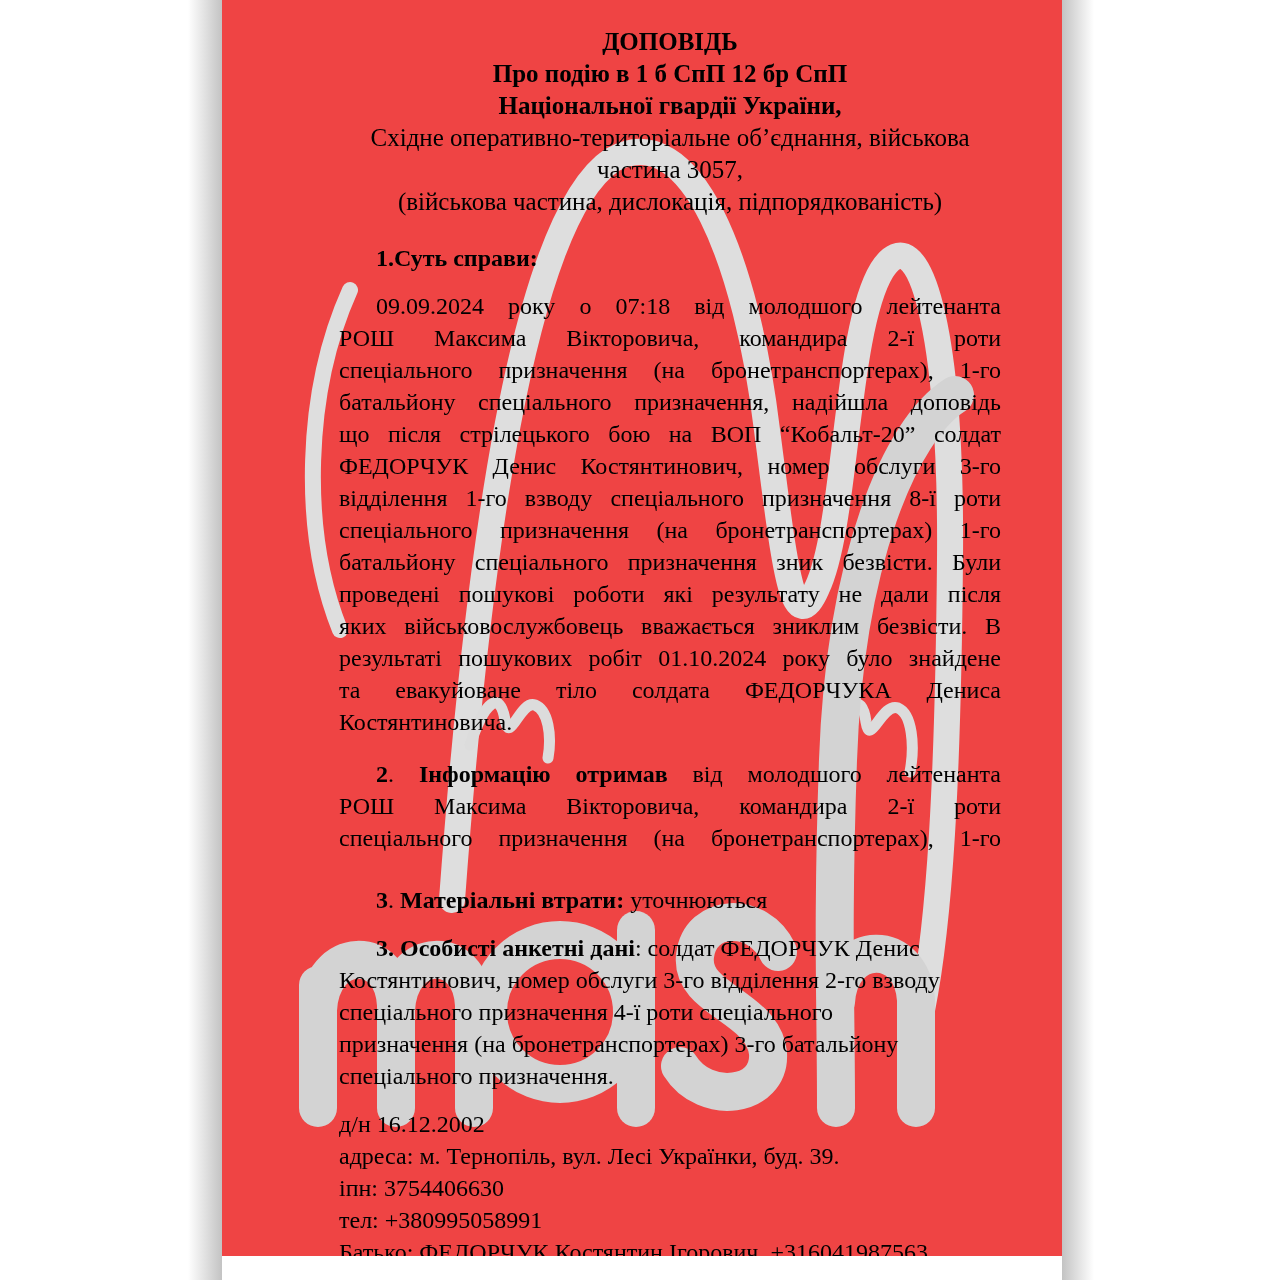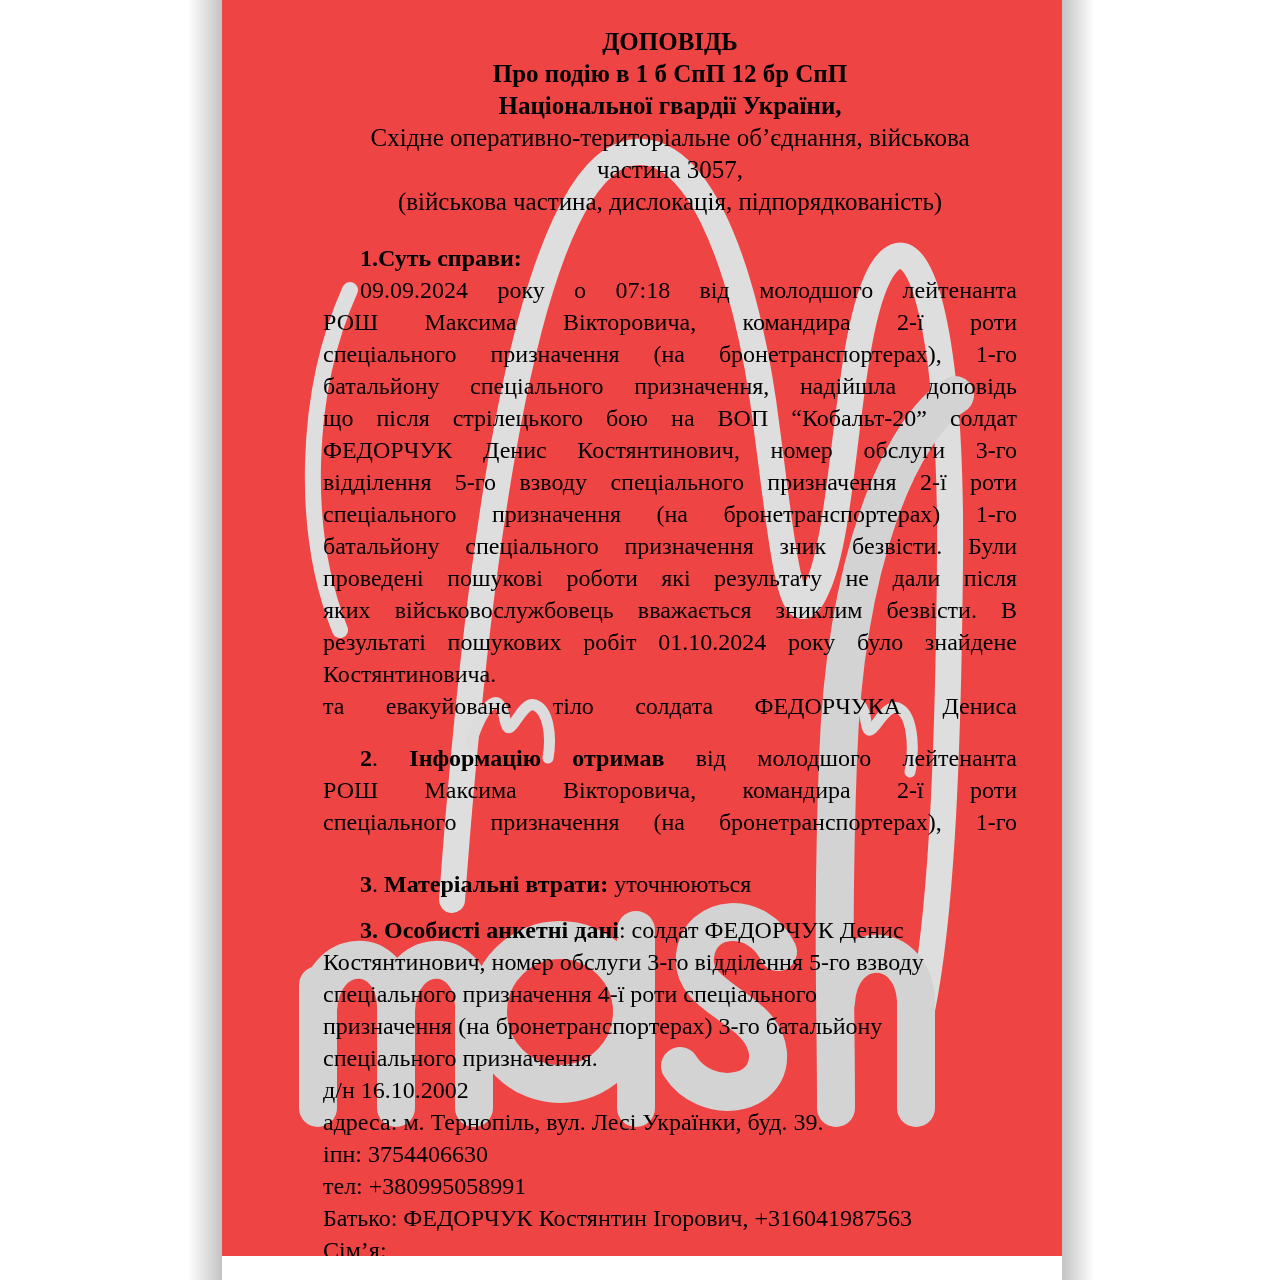--- a/index.html
+++ b/index.html
@@ -37,21 +37,21 @@
   }
   .title-line{
     height:32px;line-height:32px;
     text-align:center;
     font-size:25px;
     white-space:nowrap;
   }
   .title-line.b{font-weight:700;}
   .title-line.u{text-underline-offset:4px;text-decoration-thickness:2px;}
 
-  .block{margin:0;}
+  .block{margin:16px;}
   [data-block="section-1-heading"]{margin-top:24px;}
   [data-block="section-2-info-received"]{margin-top:20px;}
   [data-block="section-3-material-losses"]{margin-top:30px;}
   [data-block="section-4-personal-data"]{margin-top:14px;}
 
   .line{
     height:32px;line-height:32px;
     text-align:left;
   }
   .line.just{text-align:justify;text-align-last:justify;}
@@ -97,46 +97,46 @@
           <div class="block" data-block="section-1-heading">
             <div class="line ind"><span class="bold">1.Суть справи:</span></div>
           </div>
           <div class="block" data-block="section-1-body">
             <div class="line just ind"><span>09.09.2024 року о 07:18 від молодшого лейтенанта</span></div>
             <div class="line just"><span>РОШ Максима Вікторовича, командира 2-ї роти</span></div>
             <div class="line just"><span>спеціального призначення (на бронетранспортерах), 1-го</span></div>
             <div class="line just"><span>батальйону спеціального призначення, надійшла доповідь</span></div>
             <div class="line just"><span>що після стрілецького бою на ВОП “Кобальт-20” солдат</span></div>
             <div class="line just"><span>ФЕДОРЧУК Денис Костянтинович, номер обслуги 3-го</span></div>
-            <div class="line just"><span>відділення 5-го взводу спеціального призначення 2-ї роти</span></div>
+            <div class="line just"><span>відділення 1-го взводу спеціального призначення 8-ї роти</span></div>
             <div class="line just"><span>спеціального призначення (на бронетранспортерах) 1-го</span></div>
             <div class="line just"><span>батальйону спеціального призначення зник безвісти. Були</span></div>
             <div class="line just"><span>проведені пошукові роботи які результату не дали після</span></div>
             <div class="line just"><span>яких військовослужбовець вважається зниклим безвісти. В</span></div>
             <div class="line just"><span>результаті пошукових робіт 01.10.2024 року було знайдене</span></div>
+            <div class="line just"><span>та евакуйоване тіло солдата ФЕДОРЧУКА Дениса</span></div>
             <div class="line"><span>Костянтиновича.</span></div>
-            <div class="line just"><span>та евакуйоване тіло солдата ФЕДОРЧУКА Дениса</span></div>
           </div>
           <div class="block" data-block="section-2-info-received">
             <div class="line just ind"><span class="bold">2</span><span>. </span><span class="bold">Інформацію отримав</span><span> від молодшого лейтенанта</span></div>
             <div class="line just"><span>РОШ Максима Вікторовича, командира 2-ї роти</span></div>
             <div class="line just"><span>спеціального призначення (на бронетранспортерах), 1-го</span></div>
           </div>
           <div class="block" data-block="section-3-material-losses">
             <div class="line ind"><span class="bold">3</span><span>. </span><span class="bold">Матеріальні втрати:</span><span> уточнюються</span></div>
           </div>
           <div class="block" data-block="section-4-personal-data">
             <div class="line ind"><span class="bold">3. Особисті анкетні дані</span><span>: солдат ФЕДОРЧУК Денис</span></div>
-            <div class="line"><span>Костянтинович, номер обслуги 3-го відділення 5-го взводу</span></div>
+            <div class="line"><span>Костянтинович, номер обслуги 3-го відділення 2-го взводу</span></div>
             <div class="line"><span>спеціального призначення 4-ї роти спеціального</span></div>
             <div class="line"><span>призначення (на бронетранспортерах) 3-го батальйону</span></div>
             <div class="line"><span>спеціального призначення.</span></div>
           </div>
           <div class="block" data-block="personal-details-lines">
-            <div class="line"><span>д/н 16.10.2002</span></div>
+            <div class="line"><span>д/н 16.12.2002</span></div>
             <div class="line"><span>адреса: м. Тернопіль, вул. Лесі Українки, буд. 39.</span></div>
             <div class="line"><span>іпн: 3754406630</span></div>
             <div class="line"><span>тел: +380995058991</span></div>
             <div class="line"><span>Батько: ФЕДОРЧУК Костянтин Ігорович, +316041987563</span></div>
             <div class="line"><span>Сім’я:</span></div>
           </div>
         </div>
     </div>
   </div>
 </div>

